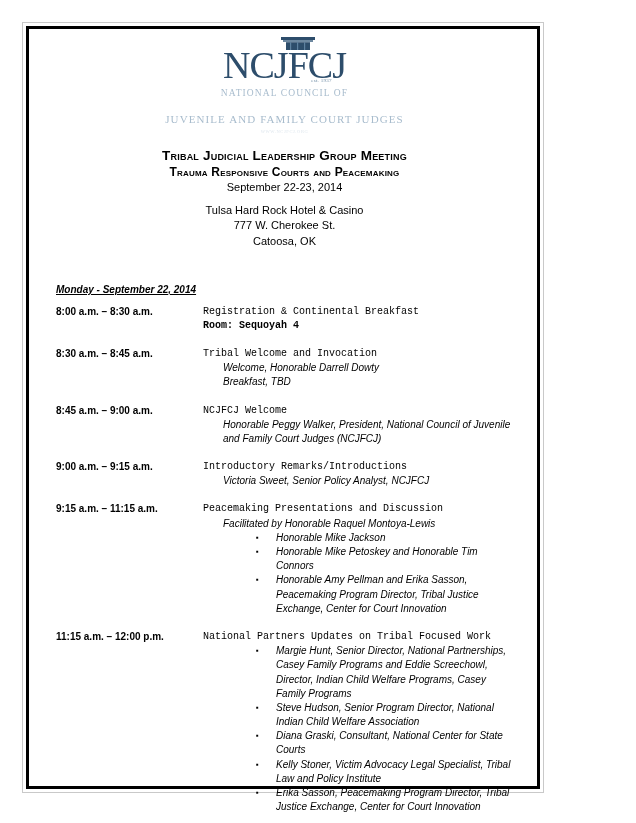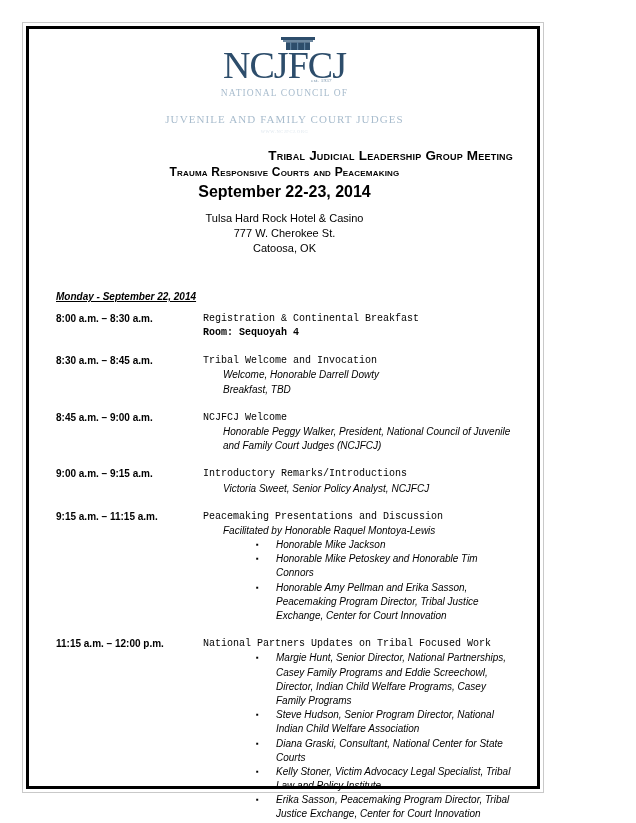--- a/index.html
+++ b/index.html
@@ -100,32 +100,31 @@
   }
 
   
   .title-block { text-align: center; }
   .title-main {
     font-size: 13.5px;
     font-weight: bold;
     font-variant: small-caps;
     letter-spacing: 0.2px;
     line-height: 1.25;
-    text-align: right;
   }
   .title-sub {
     font-size: 12px;
     font-weight: bold;
     font-variant: small-caps;
     letter-spacing: 0.2px;
     line-height: 1.3;
   }
   .title-date {
-    font-size: 16px;
-    font-weight: bold;
+    font-size: 11px;
+    font-weight: normal;
     line-height: 1.45;
   }
 
   .venue-block {
     text-align: center;
     margin-top: 7px;
     font-size: 11px;
     line-height: 1.37;
   }
 

